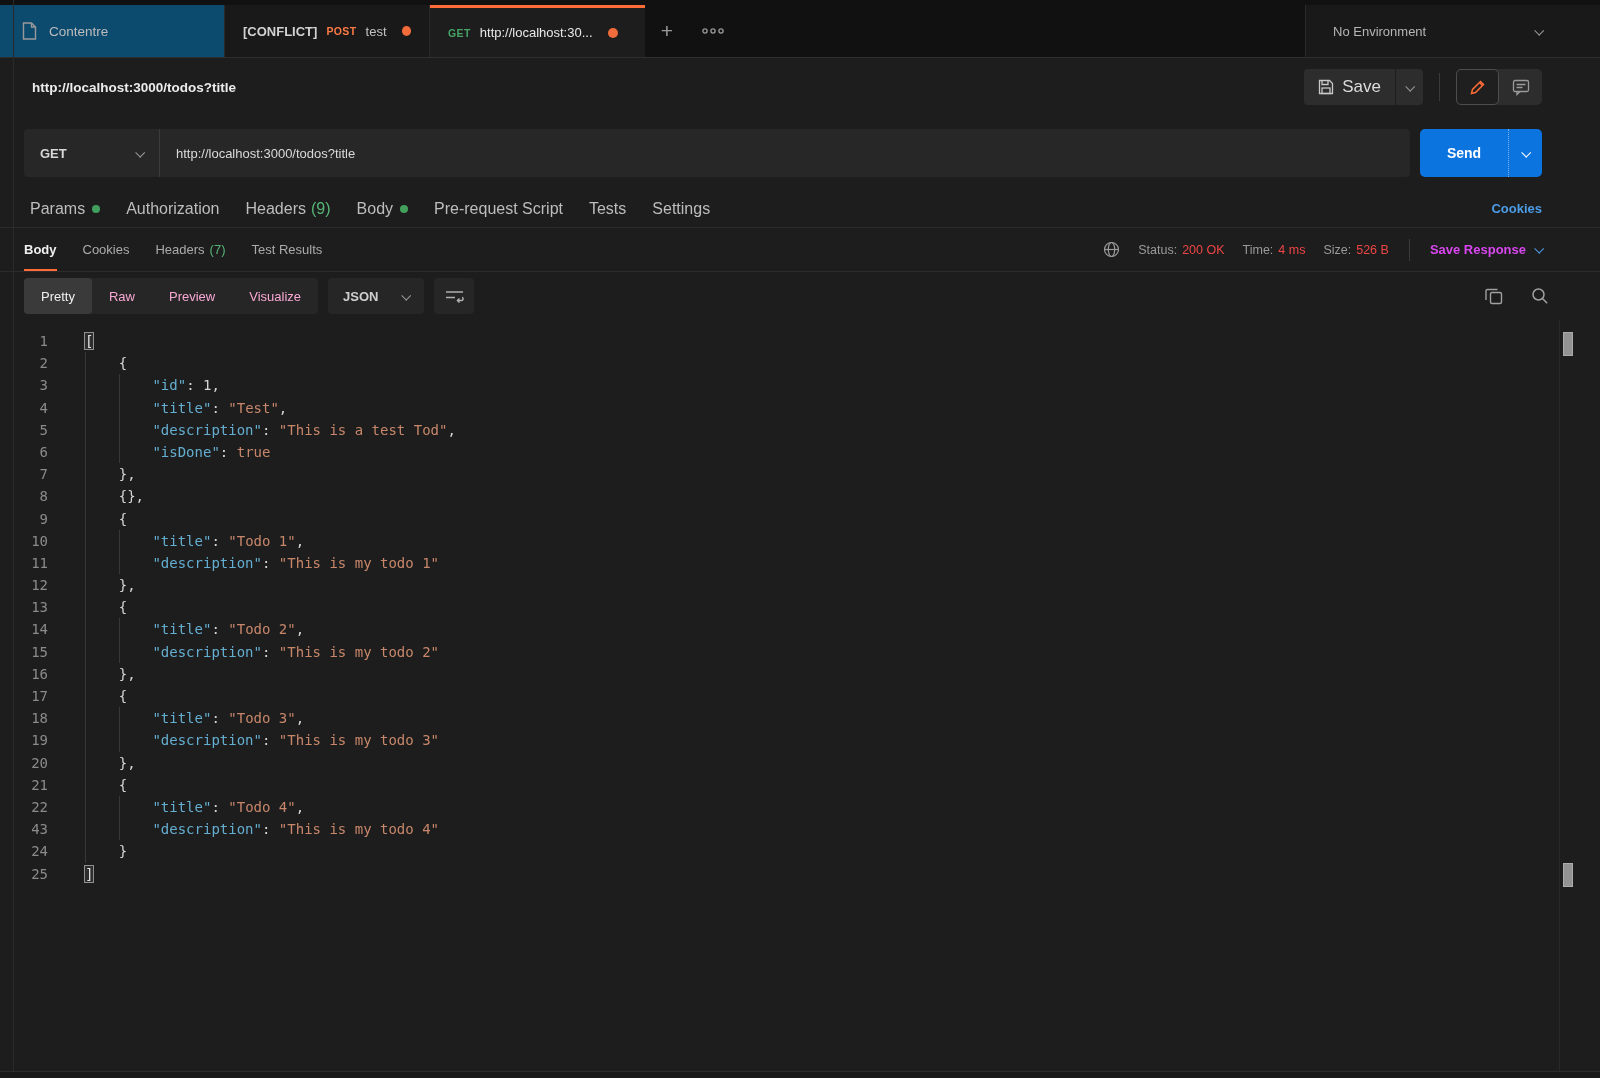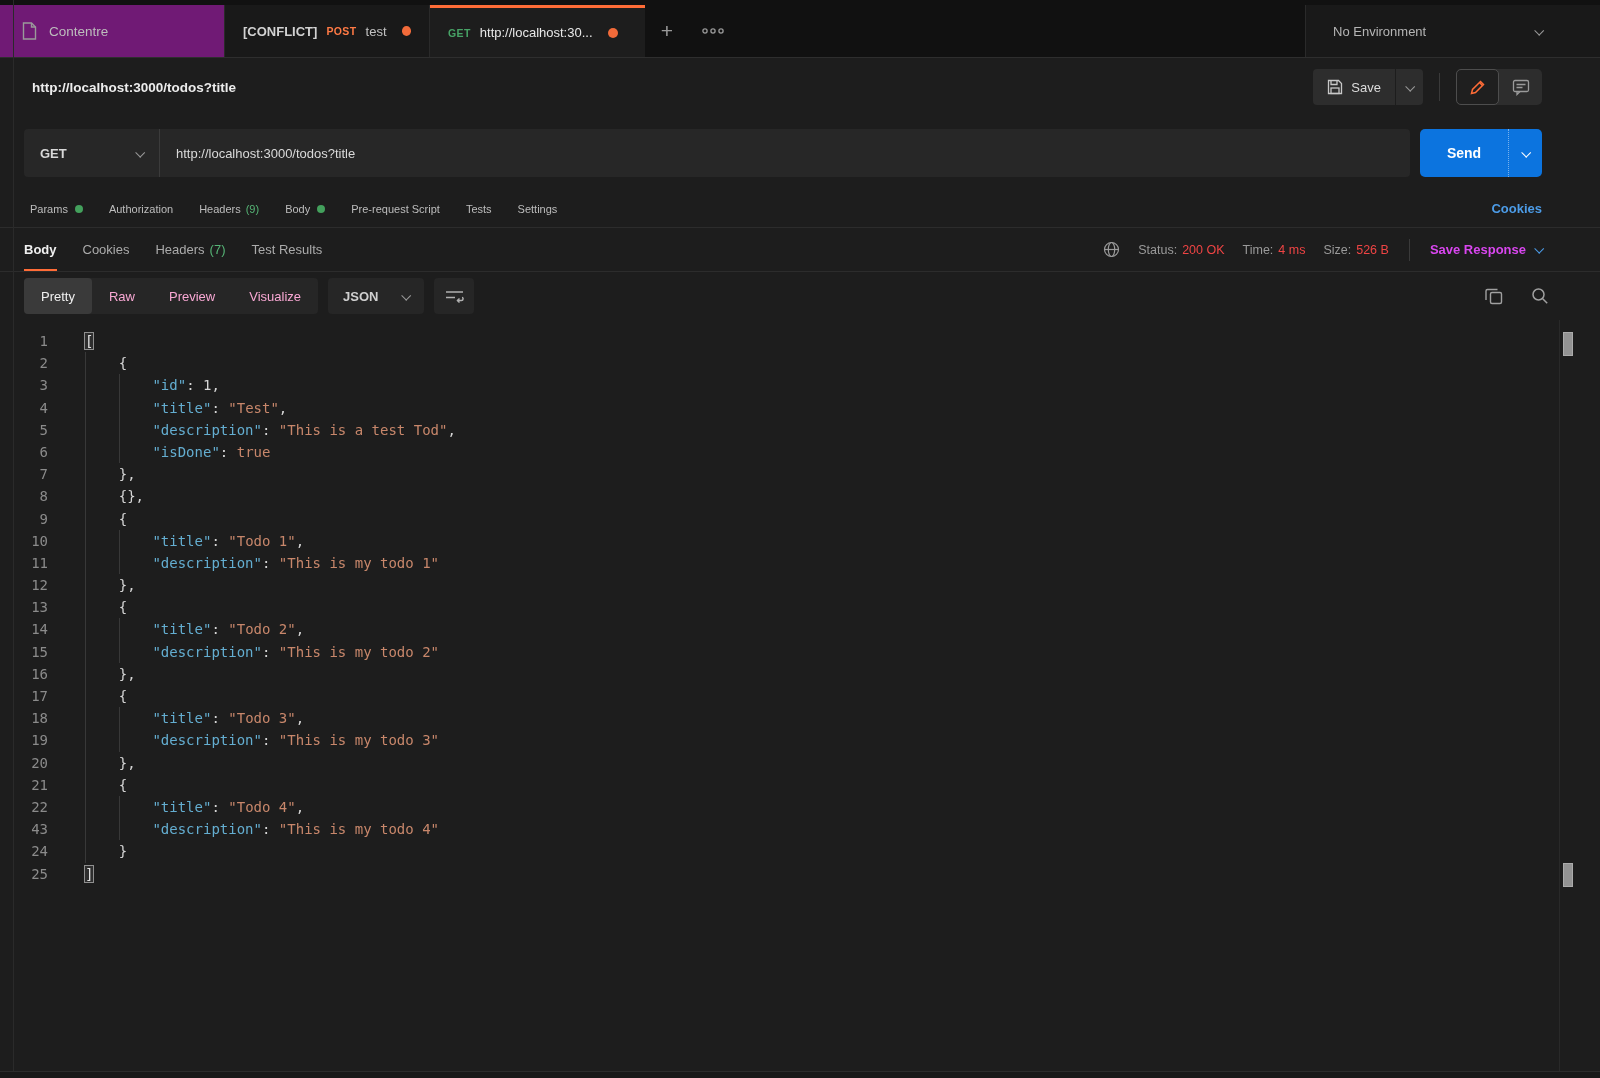--- a/index.html
+++ b/index.html
@@ -4,21 +4,21 @@
 <style>
   * { margin:0; padding:0; box-sizing:border-box; }
   html,body { width:1600px; height:1078px; overflow:hidden; background:#1d1d1d;
     font-family:"Liberation Sans", sans-serif; -webkit-font-smoothing:antialiased; }
   .app { position:relative; width:1600px; height:1078px; background:#1d1d1d; color:#c9c9c9; }
   .left-edge { position:absolute; left:13px; top:0; bottom:0; width:1px; background:#2a2a2a; z-index:5; }
   .bottom-strip { position:absolute; left:0; right:0; bottom:0; height:7px; background:#191919; border-top:1px solid #2c2c2c; z-index:5; }
 
   
   .tabbar { height:58px; background:#111; display:flex; align-items:flex-end; border-bottom:1px solid #2e2e2e; }
-  .tabbar .ws { height:52px; width:225px; background:#701a75; display:flex; align-items:center; gap:12px;
+  .tabbar .ws { height:52px; width:225px; background:#0c4a6e; display:flex; align-items:center; gap:12px;
     padding-left:22px; border-right:1px solid #2a2a2a; }
   .ws-label { color:#bdbdbd; font-size:13.5px; }
   .tab { height:52px; display:flex; align-items:center; background:#191919; border-right:1px solid #2a2a2a; padding:0 18px; gap:9px; font-size:13px; }
   .tab .badge { color:#d2d2d2; font-weight:700; }
   .tab .meth { font-size:10.5px; font-weight:700; letter-spacing:.4px; }
   .m-post { color:#ff7a45; } .m-get { color:#47a266; }
   .tab .tlabel { color:#c2c2c2; }
   .tab.active { background:#1d1d1d; border-top:3px solid #ff6c37; height:52px; border-right:none; }
   .tab.active .tlabel { color:#e8e8e8; }
   .dot-dirty { width:10px; height:10px; border-radius:50%; background:#f26b3a; margin-left:6px; }
@@ -32,21 +32,21 @@
   .env-label { color:#b5b5b5; font-size:13px; }
   .chev { width:7px; height:7px; border-right:1.6px solid currentColor; border-bottom:1.6px solid currentColor;
     transform:rotate(45deg) translateY(-1px); display:inline-block; color:#9a9a9a; }
 
   
   .titlerow { height:58px; display:flex; align-items:center; padding:0 58px 0 32px; }
   .req-title { color:#ececec; font-size:13.5px; font-weight:700; }
   .titlerow .right { margin-left:auto; display:flex; align-items:center; }
   .save-group { display:flex; align-items:center; }
   .save-main { height:36px; background:#2d2d2d; border-radius:4px 0 0 4px; display:flex; align-items:center;
-    gap:8px; padding:0 14px; color:#dcdcdc; font-size:13px; cursor:pointer; }
+    gap:8px; padding:0 14px; color:#dcdcdc; font-size:17px; cursor:pointer; }
   .save-chev { height:36px; width:28px; background:#2d2d2d; border-left:1px solid #1d1d1d; border-radius:0 4px 4px 0;
     display:flex; align-items:center; justify-content:center; }
   .vdiv { width:1px; height:28px; background:#3a3a3a; margin:0 16px; }
   .icon-pair { display:flex; background:#2d2d2d; border-radius:5px; }
   .ip-btn { width:43px; height:36px; display:flex; align-items:center; justify-content:center; }
   .ip-btn.active { background:#1f1f1f; border:1px solid #4d4d4d; border-radius:5px; }
 
   
   .builder { height:74px; display:flex; align-items:center; padding:0 58px 0 24px; }
   .method-sel { height:48px; width:136px; background:#272727; border-radius:4px 0 0 4px; border-right:1px solid #3b3b3b;
@@ -54,21 +54,21 @@
   .method-sel .mtxt { color:#d8d8d8; font-size:13px; font-weight:700; }
   .url-input { height:48px; flex:1; background:#272727; border-radius:0 4px 4px 0; display:flex; align-items:center;
     padding-left:16px; color:#dadada; font-size:13px; }
   .send-btn { margin-left:10px; height:48px; width:122px; background:#0c74df; border-radius:5px; display:flex; align-items:center; color:#fff; }
   .send-label { flex:1; text-align:center; font-size:14px; font-weight:700; }
   .send-chev { width:34px; height:100%; border-left:1px dotted rgba(255,255,255,.45); display:flex; align-items:center; justify-content:center; }
   .send-chev .chev { color:#fff; }
 
   
   .reqtabs { height:38px; display:flex; align-items:center; gap:26px; padding:0 58px 0 30px; border-bottom:1px solid #2c2c2c; }
-  .rtab { display:flex; align-items:center; font-size:11px; color:#bdbdbd; cursor:pointer;text-align:right; }
+  .rtab { display:flex; align-items:center; font-size:16px; color:#bdbdbd; cursor:pointer;text-align:right; }
   .rtab .count { color:#56b576; margin-left:5px; }
   .dot-green { width:8px; height:8px; border-radius:50%; background:#43a05c; margin-left:7px; }
   .cookies-link { margin-left:auto; color:#4c9ce8; font-size:13px; font-weight:600; }
 
   
   .resmeta { height:44px; display:flex; align-items:stretch; padding:0 58px 0 24px; border-bottom:1px solid #2c2c2c; }
   .restab { position:relative; display:flex; align-items:center; font-size:13px; color:#ababab; margin-right:26px; cursor:pointer; }
   .restab.active { color:#f0f0f0; font-weight:600; }
   .restab.active::after { content:""; position:absolute; left:0; right:0; bottom:0; height:2.5px; background:#ff6c37; }
   .restab .count { color:#56b576; margin-left:5px; }

